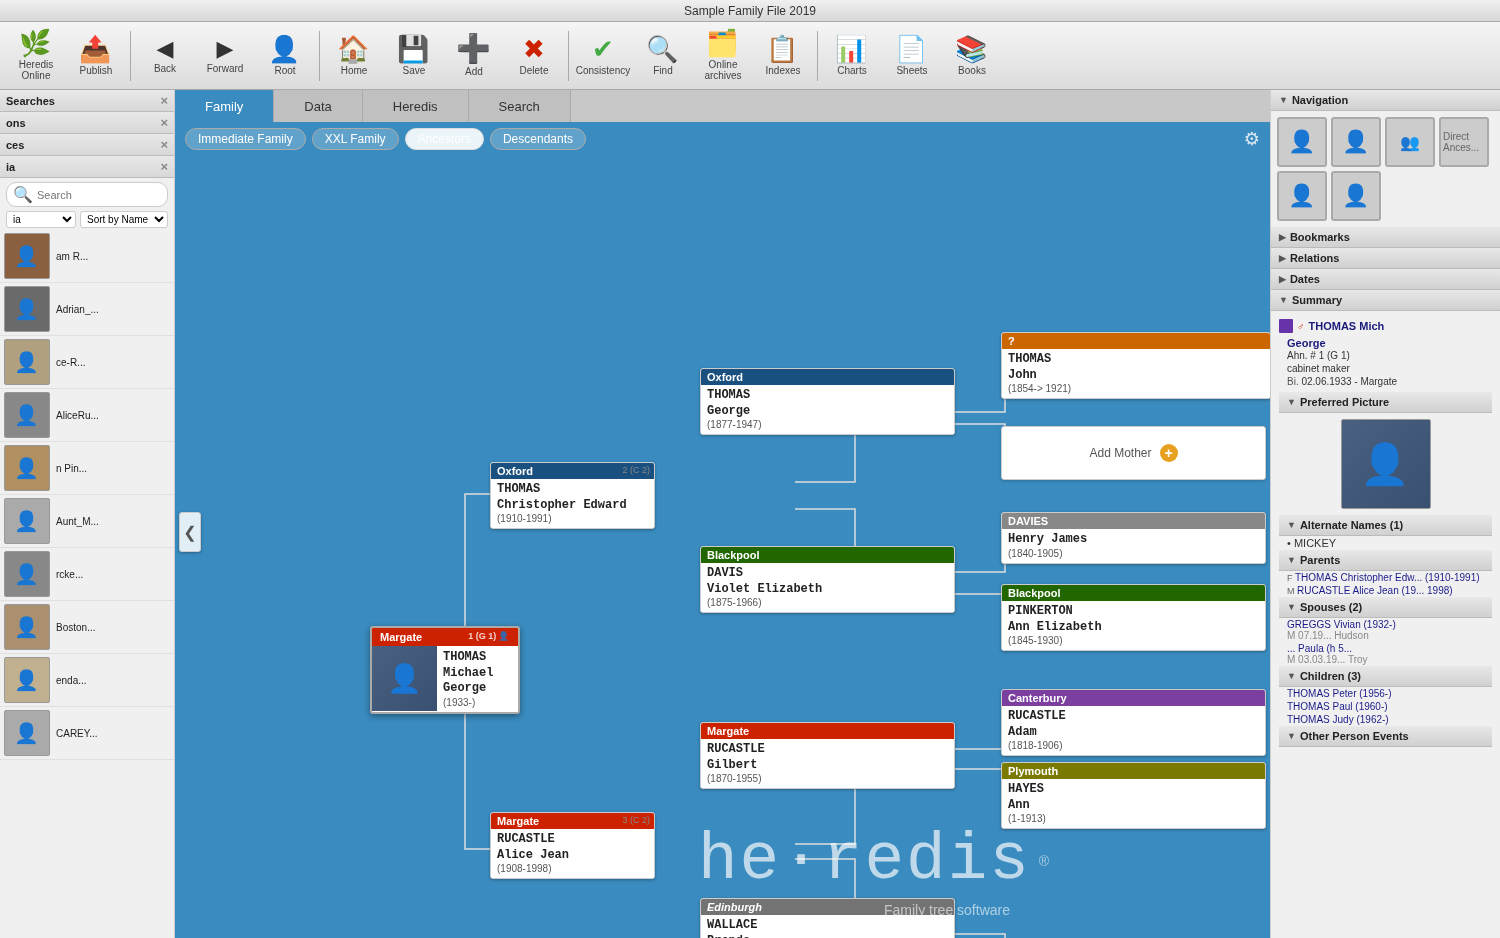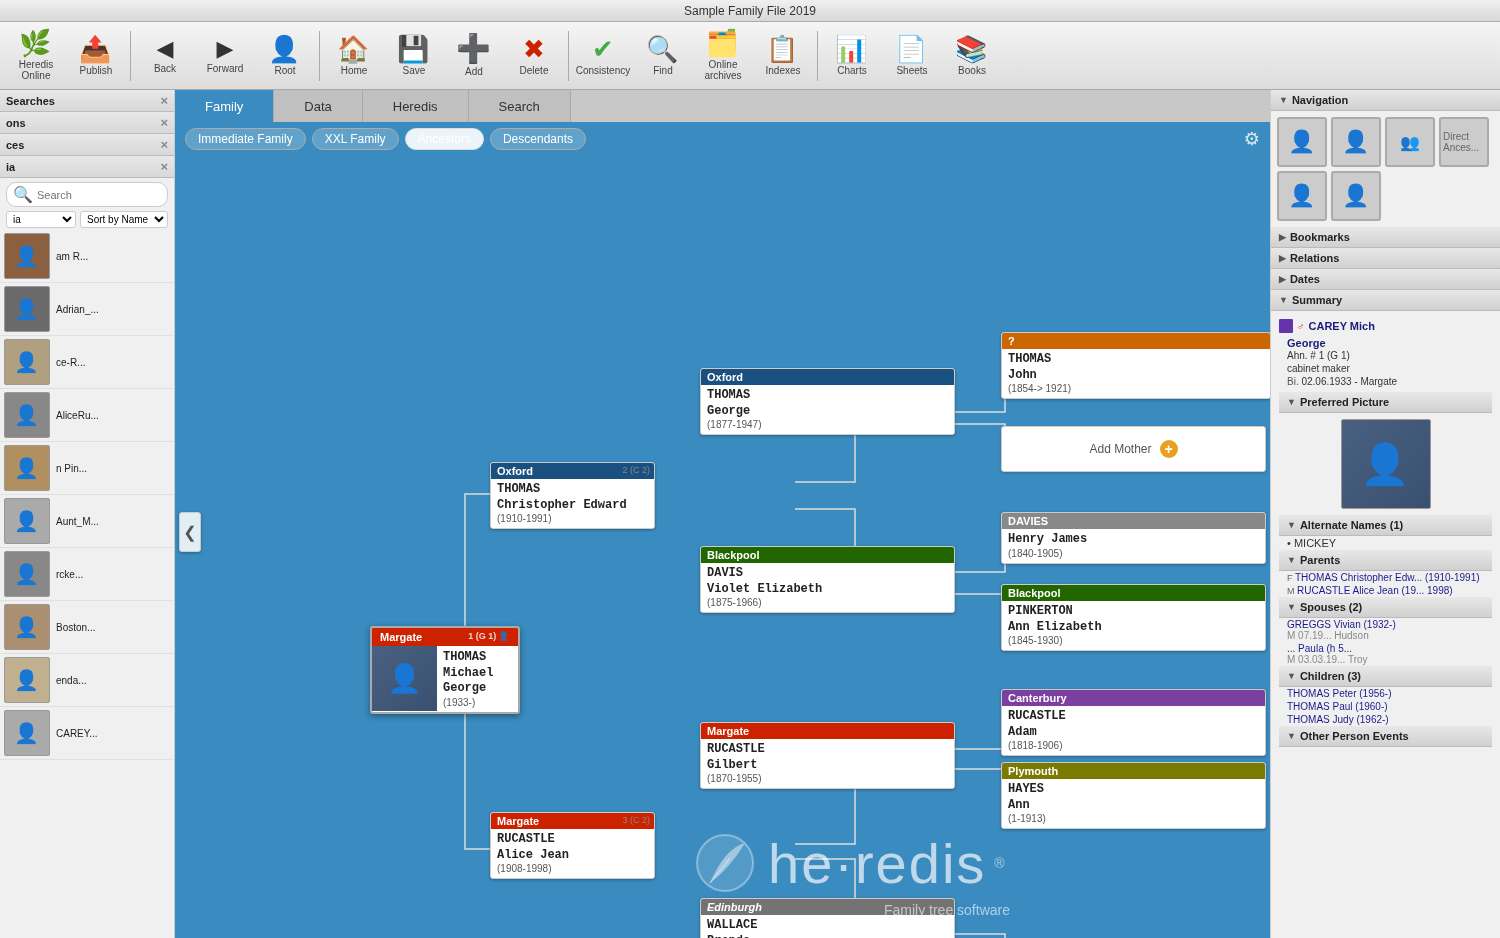--- a/index.html
+++ b/index.html
@@ -678,21 +678,21 @@
 
     <div class="person-card" style="left:826px; top:168px; width:270px;">
       <div class="person-card-header header-orange">?</div>
       <div class="person-card-body">
         <div class="person-card-name">THOMAS</div>
         <div class="person-card-name">John</div>
         <div class="person-card-dates">(1854-&gt; 1921)</div>
       </div>
     </div>
 
-    <div class="add-person-btn" style="left:826px; top:262px; width:265px; height:46px;">
+    <div class="add-person-btn" style="left:826px; top:262px; width:265px; height:54px;">
       <span>Add Mother</span>
       <div class="add-btn-plus">+</div>
     </div>
 
     <div class="person-card" style="left:525px; top:382px; width:255px;">
       <div class="person-card-header header-green">Blackpool</div>
       <div class="person-card-body">
         <div class="person-card-name">DAVIS</div>
         <div class="person-card-name">Violet Elizabeth</div>
         <div class="person-card-dates">(1875-1966)</div>
@@ -762,21 +762,21 @@
       </div>
     </div>
 
     <div class="herdis-watermark">
       <div class="herdis-logo-text">
         <svg width="70" height="70" viewBox="0 0 70 70">
           <ellipse cx="35" cy="35" rx="28" ry="28" fill="rgba(255,255,255,0.15)" stroke="rgba(255,255,255,0.4)" stroke-width="2"></ellipse>
           <path d="M20,55 Q35,20 55,15 Q40,40 20,55Z" fill="rgba(255,255,255,0.5)"></path>
           <path d="M20,55 L40,30" stroke="rgba(255,255,255,0.4)" stroke-width="1.5" fill="none"></path>
         </svg>
-        <span style="font-size:56px; font-weight:200; color:rgba(255,255,255,0.75); letter-spacing:2px;">he·redis</span>
+        <span style="font-size:66px; font-weight:200; color:rgba(255,255,255,0.75); letter-spacing:2px;font-family:Liberation Mono, monospace;">he·redis</span>
         <span style="font-size:14px; color:rgba(255,255,255,0.6); vertical-align:super;">®</span>
       </div>
       <div style="font-size:14px; color:rgba(255,255,255,0.65); text-align:right; margin-top:4px;">Family tree software</div>
     </div>
   </div>
 </div>
 
 <div id="right-panel">
 
   <div class="right-section-header">
@@ -809,21 +809,21 @@
 
   <div class="right-section-header">
     <span class="triangle">▼</span>
     <span>Summary</span>
   </div>
   <div class="right-section-content">
     <div class="summary-person">
       <div style="display:flex; align-items:center; gap:4px;">
         <div style="width:14px; height:14px; background:#6633aa; border-radius:1px; flex-shrink:0;"></div>
         <span style="font-size:10px; color:#cc2200;">♂</span>
-        <span style="font-size:11px; font-weight:700; color:#1a1a7a;">CAREY Mich</span>
+        <span style="font-size:11px; font-weight:700; color:#1a1a7a;">THOMAS Mich</span>
       </div>
     </div>
     <div style="font-size:11px; font-weight:700; color:#1a1a7a; padding:0 8px;">George</div>
     <div class="right-info-row" style="padding: 1px 8px;">Ahn. # 1 (G 1)</div>
     <div class="right-info-row" style="padding: 1px 8px;">cabinet maker</div>
     <div class="right-info-row" style="padding: 1px 8px;">
       <span style="color:#555;">Bi. </span>
       <span>02.06.1933 - Margate</span>
     </div>
 

